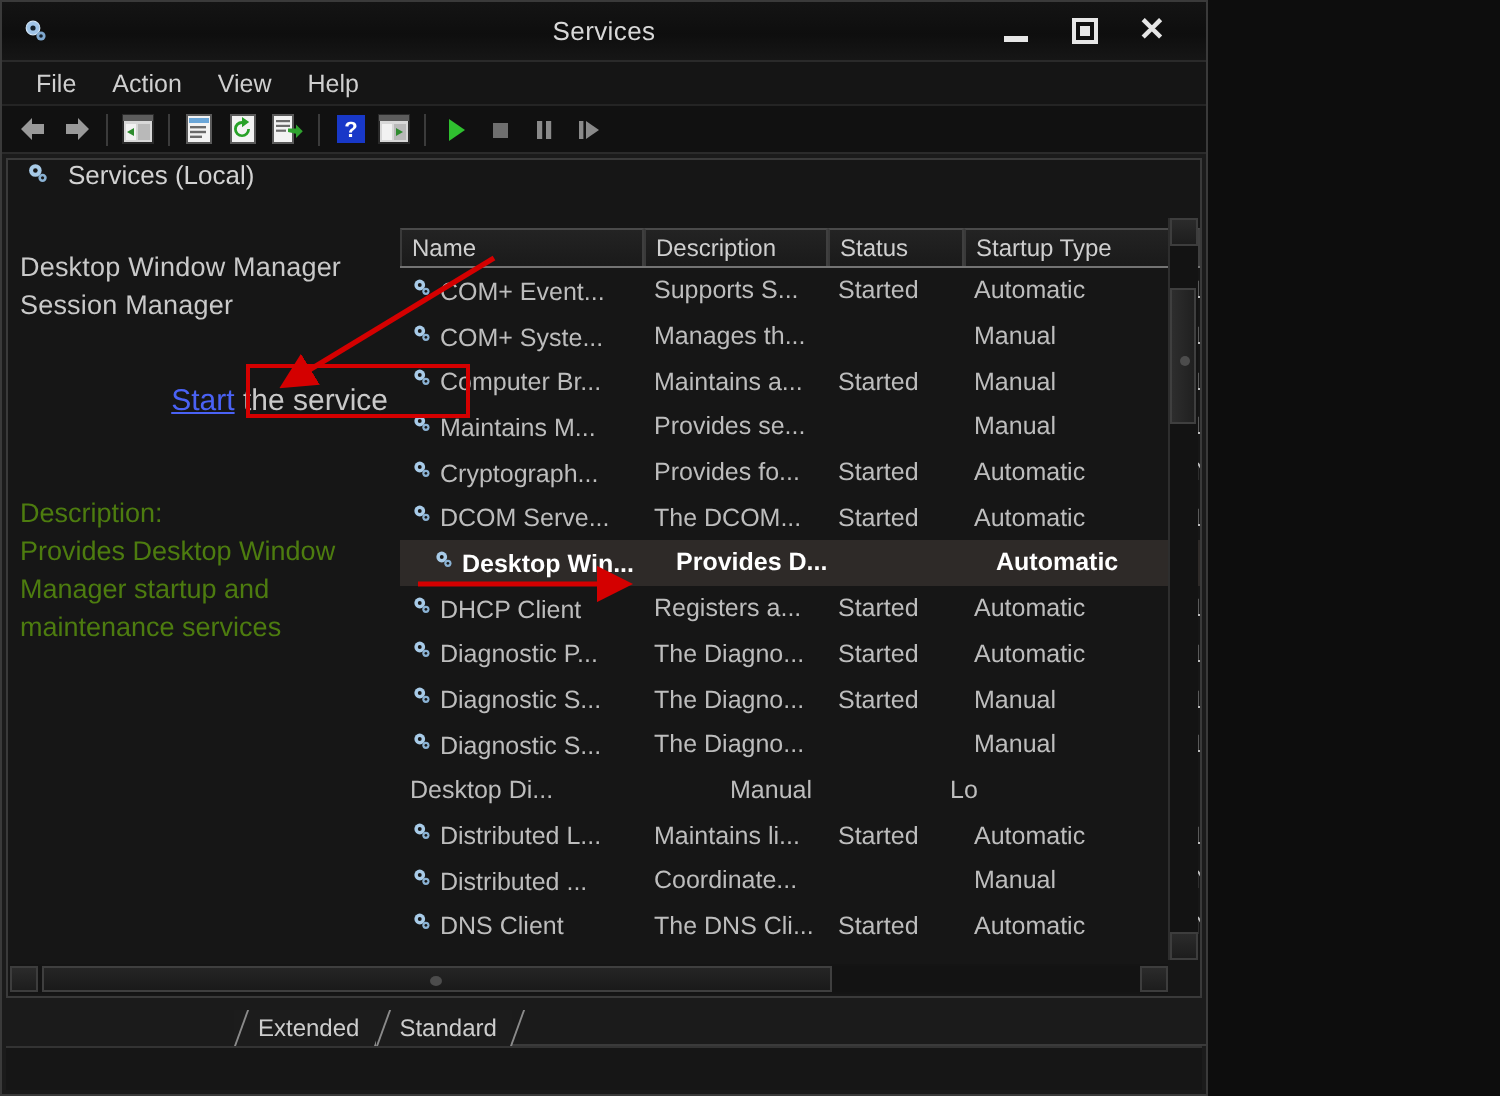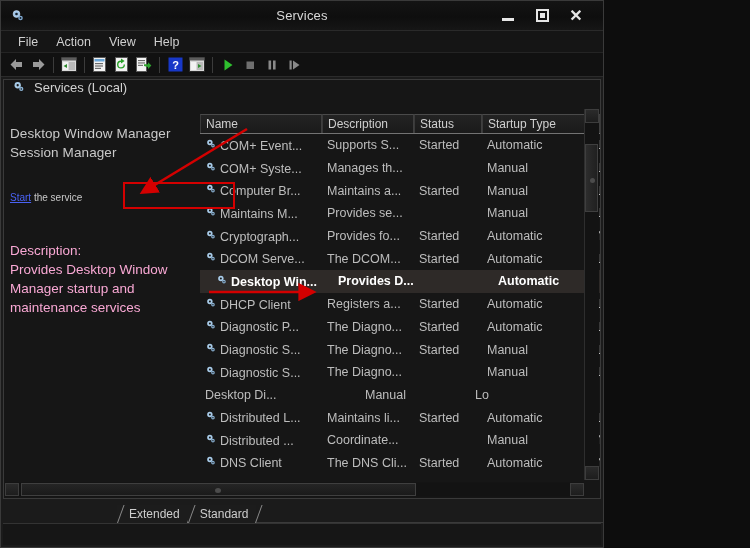--- a/index.html
+++ b/index.html
@@ -103,23 +103,23 @@
   .rp-content { flex:1; display:flex; min-height:0; }
   
   .detail-col {
     width: 196px; flex: 0 0 196px;
     padding: 16px 6px 0 6px;
     position: relative;
   }
   .svc-name {
     font-size: 13.5px; color: #c9c9c9; line-height: 19px; letter-spacing:.1px;
   }
-  .start-line { margin-top: 30px; font-size: 10px; color: #c9c9c9; }
+  .start-line { margin-top: 30px; font-size: 15px; color: #c9c9c9; text-align: right; }
   .start-link { color:#4a62f5; text-decoration: underline; cursor:pointer; }
-  .desc-block { margin-top: 38px; font-size: 13.5px; color:#f9a8d4; line-height:19px;}
+  .desc-block { margin-top: 38px; font-size: 13.5px; color:#4d7c0f; line-height:19px;}
   
   .list-col { flex:1; min-width:0; display:flex; flex-direction:column; padding-top:6px; }
   .list-head {
     height: 20px; flex:0 0 20px; display:flex; background:#1f1f1f;
     border-bottom:1px solid #737373;
   }
   .hcell {
     font-size:12px; color:#cfcfcf; display:flex; align-items:center;
     padding-left:5px; border-right:1px solid #3f3f3f;
     background: linear-gradient(#232323,#1a1a1a);

